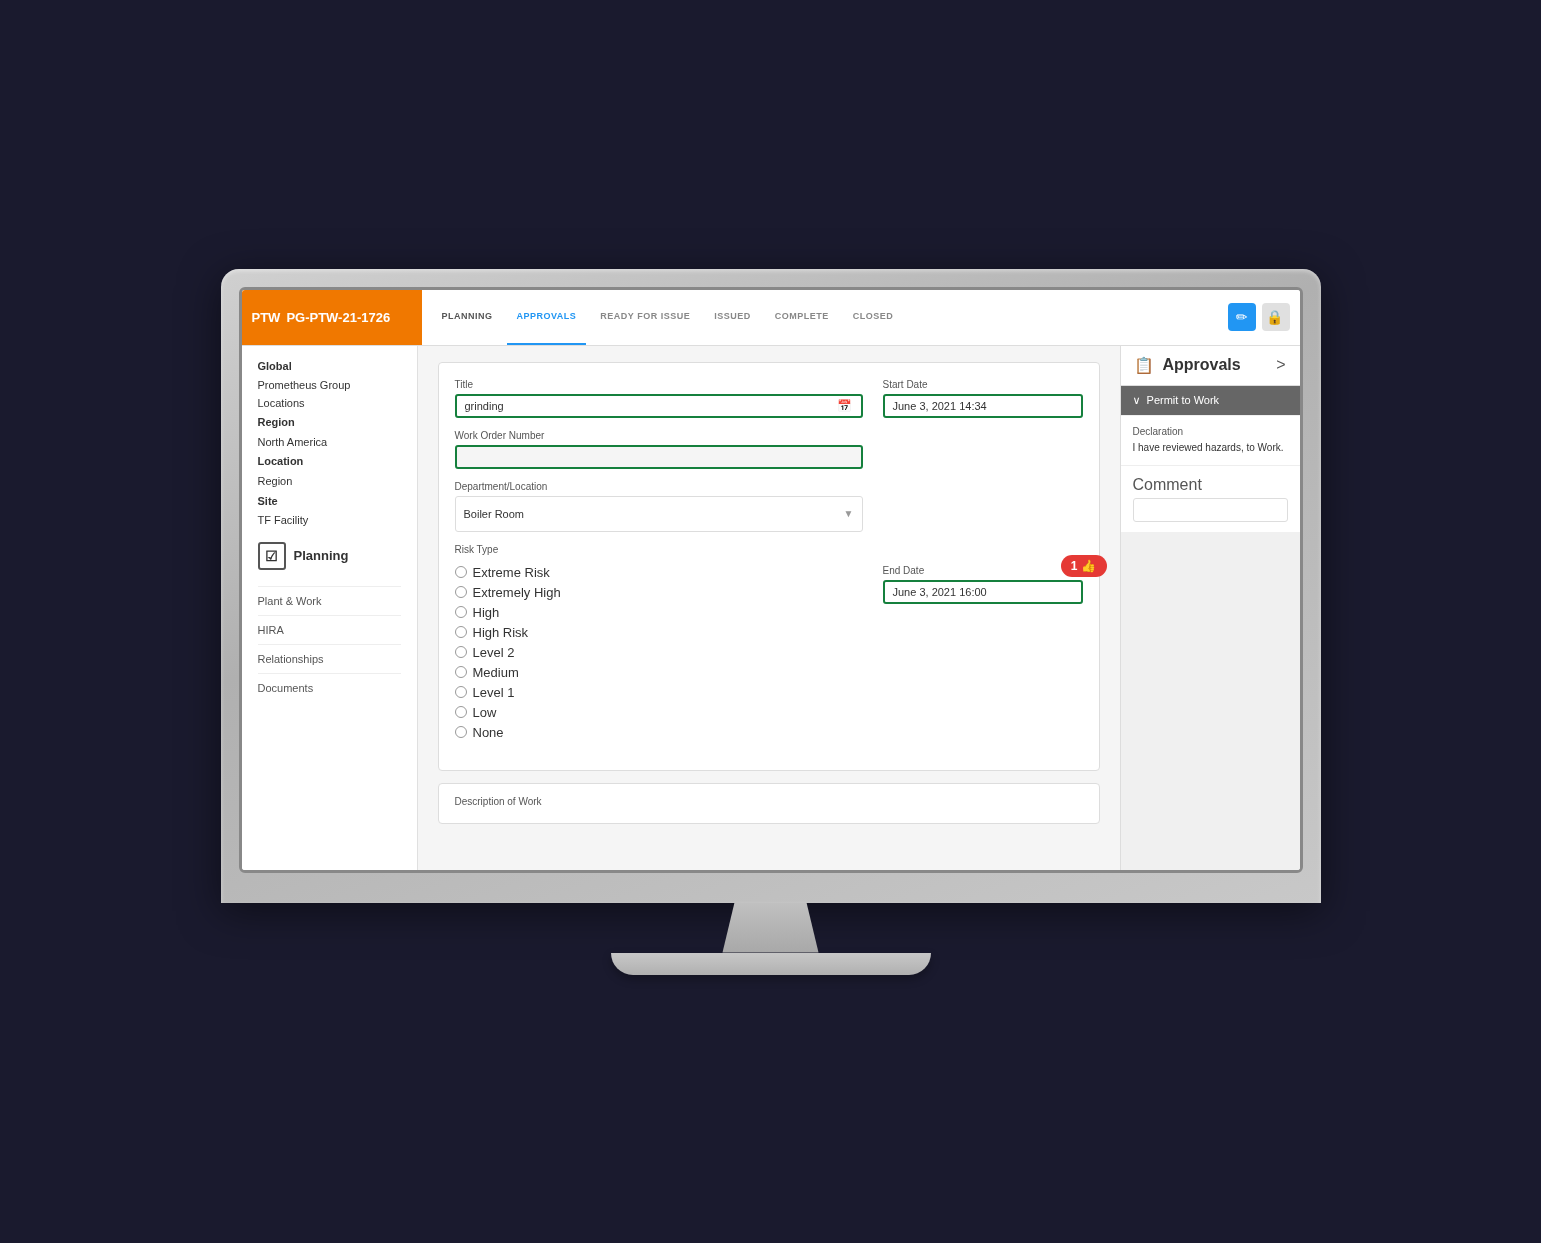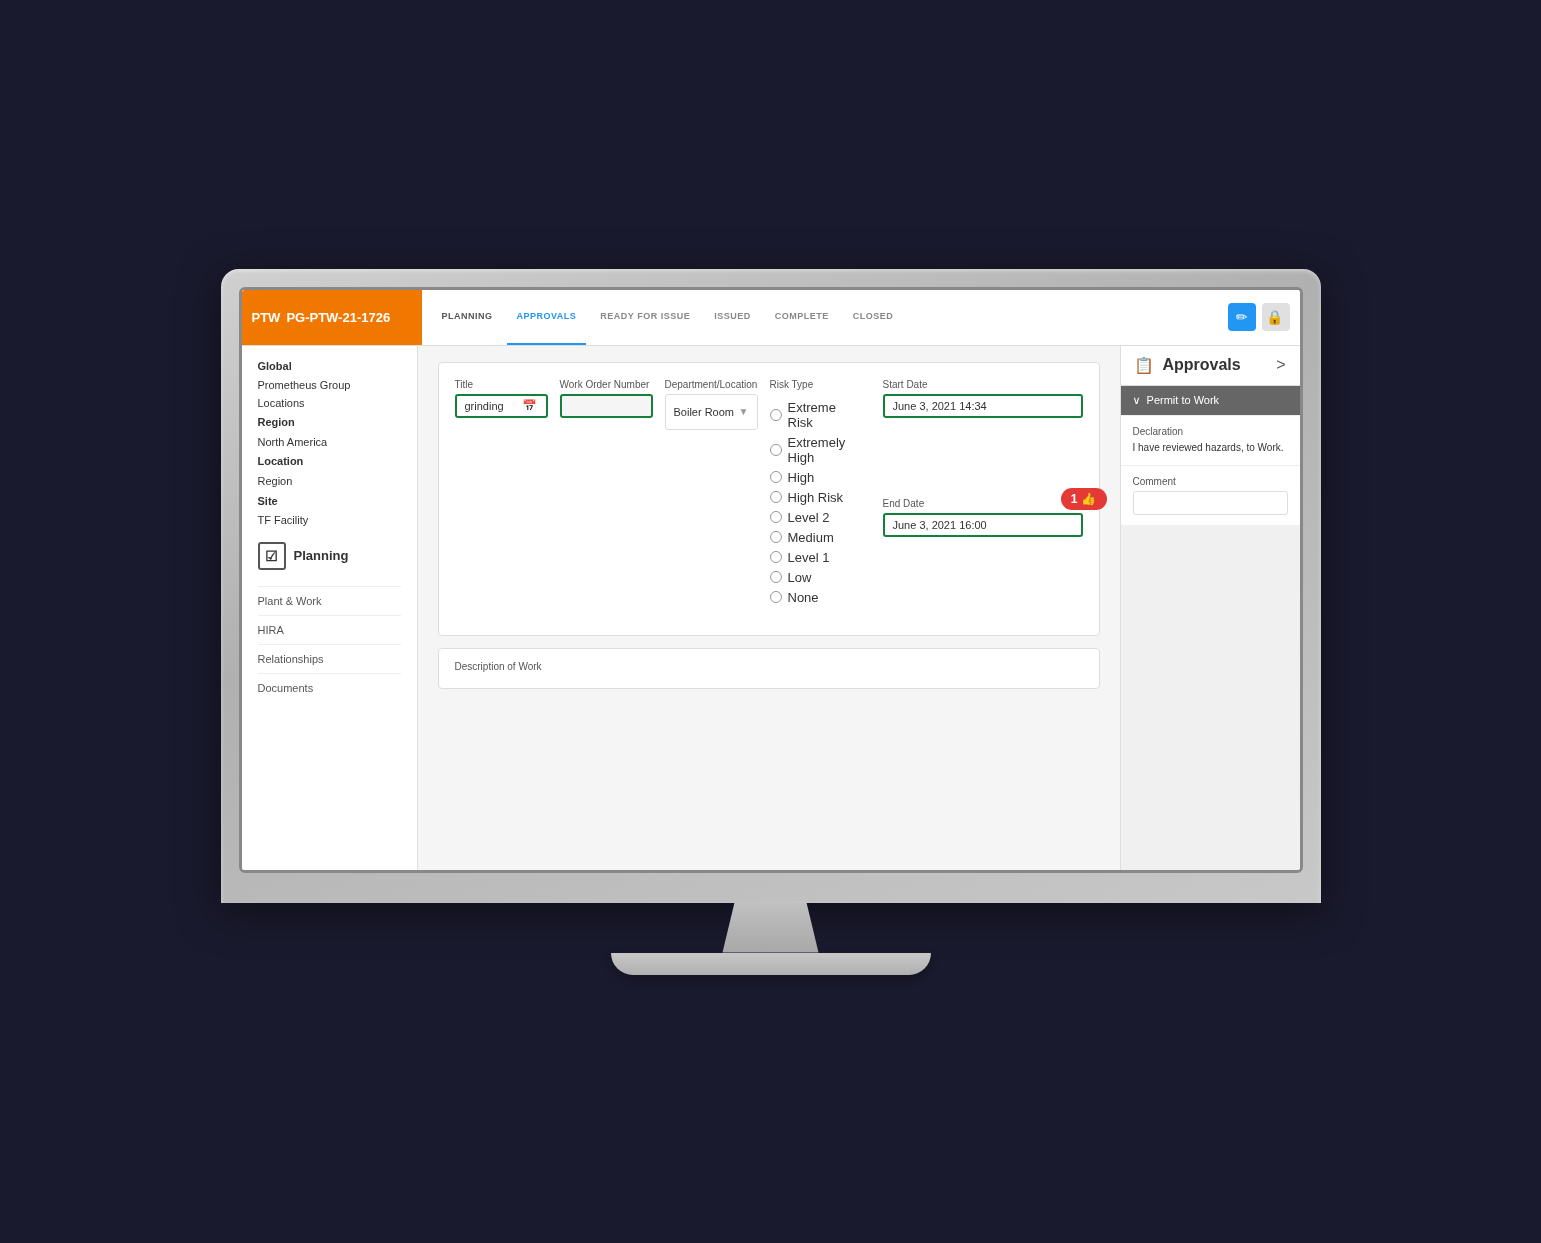--- a/index.html
+++ b/index.html
@@ -382,21 +382,21 @@
       line-height: 1.4;
     }
 
     .comment-section {
       padding: 10px 12px;
       background: white;
       border-top: 1px solid #eee;
     }
 
     .comment-label {
-      font-size: 10px;
+      font-size: 16px;
       color: #555;
       margin-bottom: 4px;
       font-weight: 500;
     }
 
     .comment-input {
       border: 1px solid #ddd;
       border-radius: 3px;
       width: 100%;
       height: 24px;
@@ -455,21 +455,21 @@
             <div class="sidebar-section">Plant &amp; Work</div>
             <div class="sidebar-section">HIRA</div>
             <div class="sidebar-section">Relationships</div>
             <div class="sidebar-section">Documents</div>
           </div>
 
           <div class="content-area">
             <div class="form-section">
               <div class="form-row">
 
-                <div style="flex:1.2; display:flex; gap:12px;">
+                <div style="flex:1.2; display:flex; flex-direction:column; gap:12px;">
                   <div class="form-group">
                     <div class="form-label">Title</div>
                     <div class="form-input">
                       <span>grinding</span>
                       <span class="calendar-icon">📅</span>
                     </div>
                   </div>
                   <div class="form-group">
                     <div class="form-label">Work Order Number</div>
                     <div class="form-input form-input-empty">

